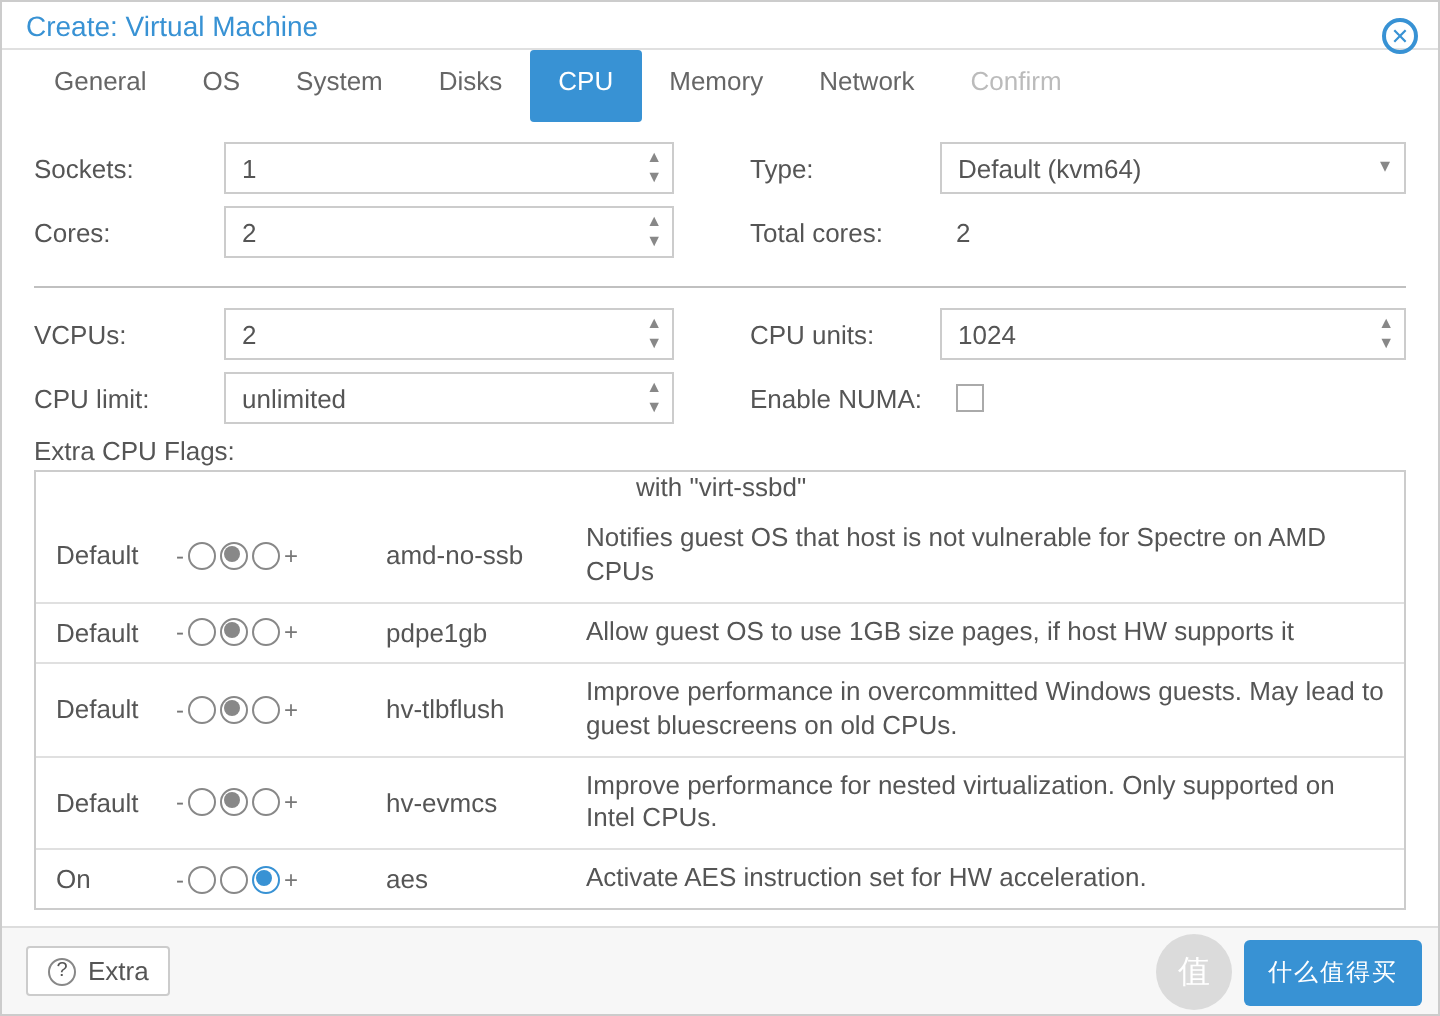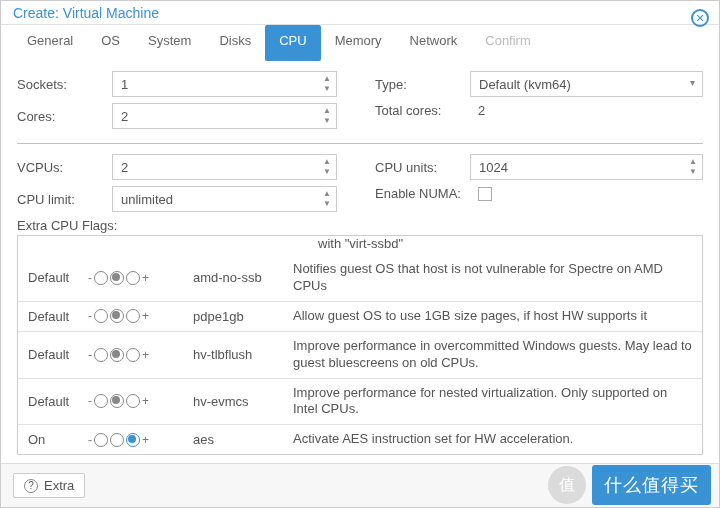--- a/index.html
+++ b/index.html
@@ -6,21 +6,21 @@
 body{background:#fff;width:720px;height:508px;overflow:hidden;position:relative}
 .dlg{border:1px solid #ccc;width:720px;height:508px;position:relative;background:#fff}
 .titlebar{height:24px;display:flex;align-items:center;padding:0 12px;border-bottom:1px solid #e0e0e0;position:relative}
 .titlebar .t{color:#3892d4;font-size:14px}
 .close{position:absolute;right:10px;top:8px;width:18px;height:18px;border:2px solid #3892d4;border-radius:50%;display:flex;align-items:center;justify-content:center;color:#3892d4;font-size:11px;cursor:pointer}
 .tabs{height:36px;display:flex;padding:0 12px;gap:0}
 .tab{padding:8px 14px;color:#666;cursor:pointer}
 .tab.active{background:#3892d4;color:#fff;border-radius:2px}
 .tab.disabled{color:#bbb}
 .panel{padding:10px 16px}
-.row{display:flex;margin-bottom:6px;align-items:flex-start}
+.row{display:flex;margin-bottom:6px;align-items:center}
 .col{flex:1;display:flex;align-items:center}
 .lbl{width:95px;color:#555}
 .spin{flex:1;max-width:225px;position:relative}
 .spin input{width:100%;height:26px;border:1px solid #ccc;padding:0 22px 0 8px;background:#fff}
 .ar{position:absolute;right:6px;font-size:8px;color:#888;line-height:1}
 .ar.up{top:4px}.ar.down{bottom:4px}
 .sel{flex:1;position:relative}
 .sel input{width:100%;height:26px;border:1px solid #ccc;padding:0 22px 0 8px;background:#fff}
 .sel .che{position:absolute;right:8px;top:6px;font-size:10px;color:#888}
 .static{padding-left:8px}
@@ -40,21 +40,21 @@
 .radio.sel-blue{border-color:#3892d4}.radio.sel-blue::after{background:#3892d4}
 .pm{color:#777;font-size:12px}
 .contline{padding:0 0 4px 300px;color:#555}
 .footer{position:absolute;bottom:0;left:0;right:0;height:44px;border-top:1px solid #ddd;background:#f7f7f7;display:flex;align-items:center;padding:0 12px}
 .helpbtn{display:flex;align-items:center;gap:6px;border:1px solid #ccc;background:#fff;padding:4px 10px;border-radius:2px;cursor:pointer}
 .qm{width:14px;height:14px;border:1px solid #888;border-radius:50%;display:flex;align-items:center;justify-content:center;font-size:10px}
 .spacer{flex:1}
 .adv{color:#666}
 .wm{position:absolute;right:8px;bottom:2px;display:flex;align-items:center;gap:6px}
 .wmcirc{width:38px;height:38px;border-radius:50%;background:rgba(200,200,200,.6);display:flex;align-items:center;justify-content:center;font-size:16px;color:#fff}
-.wmbtn{background:#3892d4;color:#fff;padding:8px 12px;border-radius:3px;letter-spacing:1px;font-size:18px}
+.wmbtn{background:#3892d4;color:#fff;padding:8px 12px;border-radius:3px;letter-spacing:1px;font-size:12px}
 </style>
 </head>
 <body>
 
 <div class="dlg">
   <div class="titlebar">
     <span class="t">Create: Virtual Machine</span>
     <div class="close">✕</div>
   </div>
   <div class="tabs">

